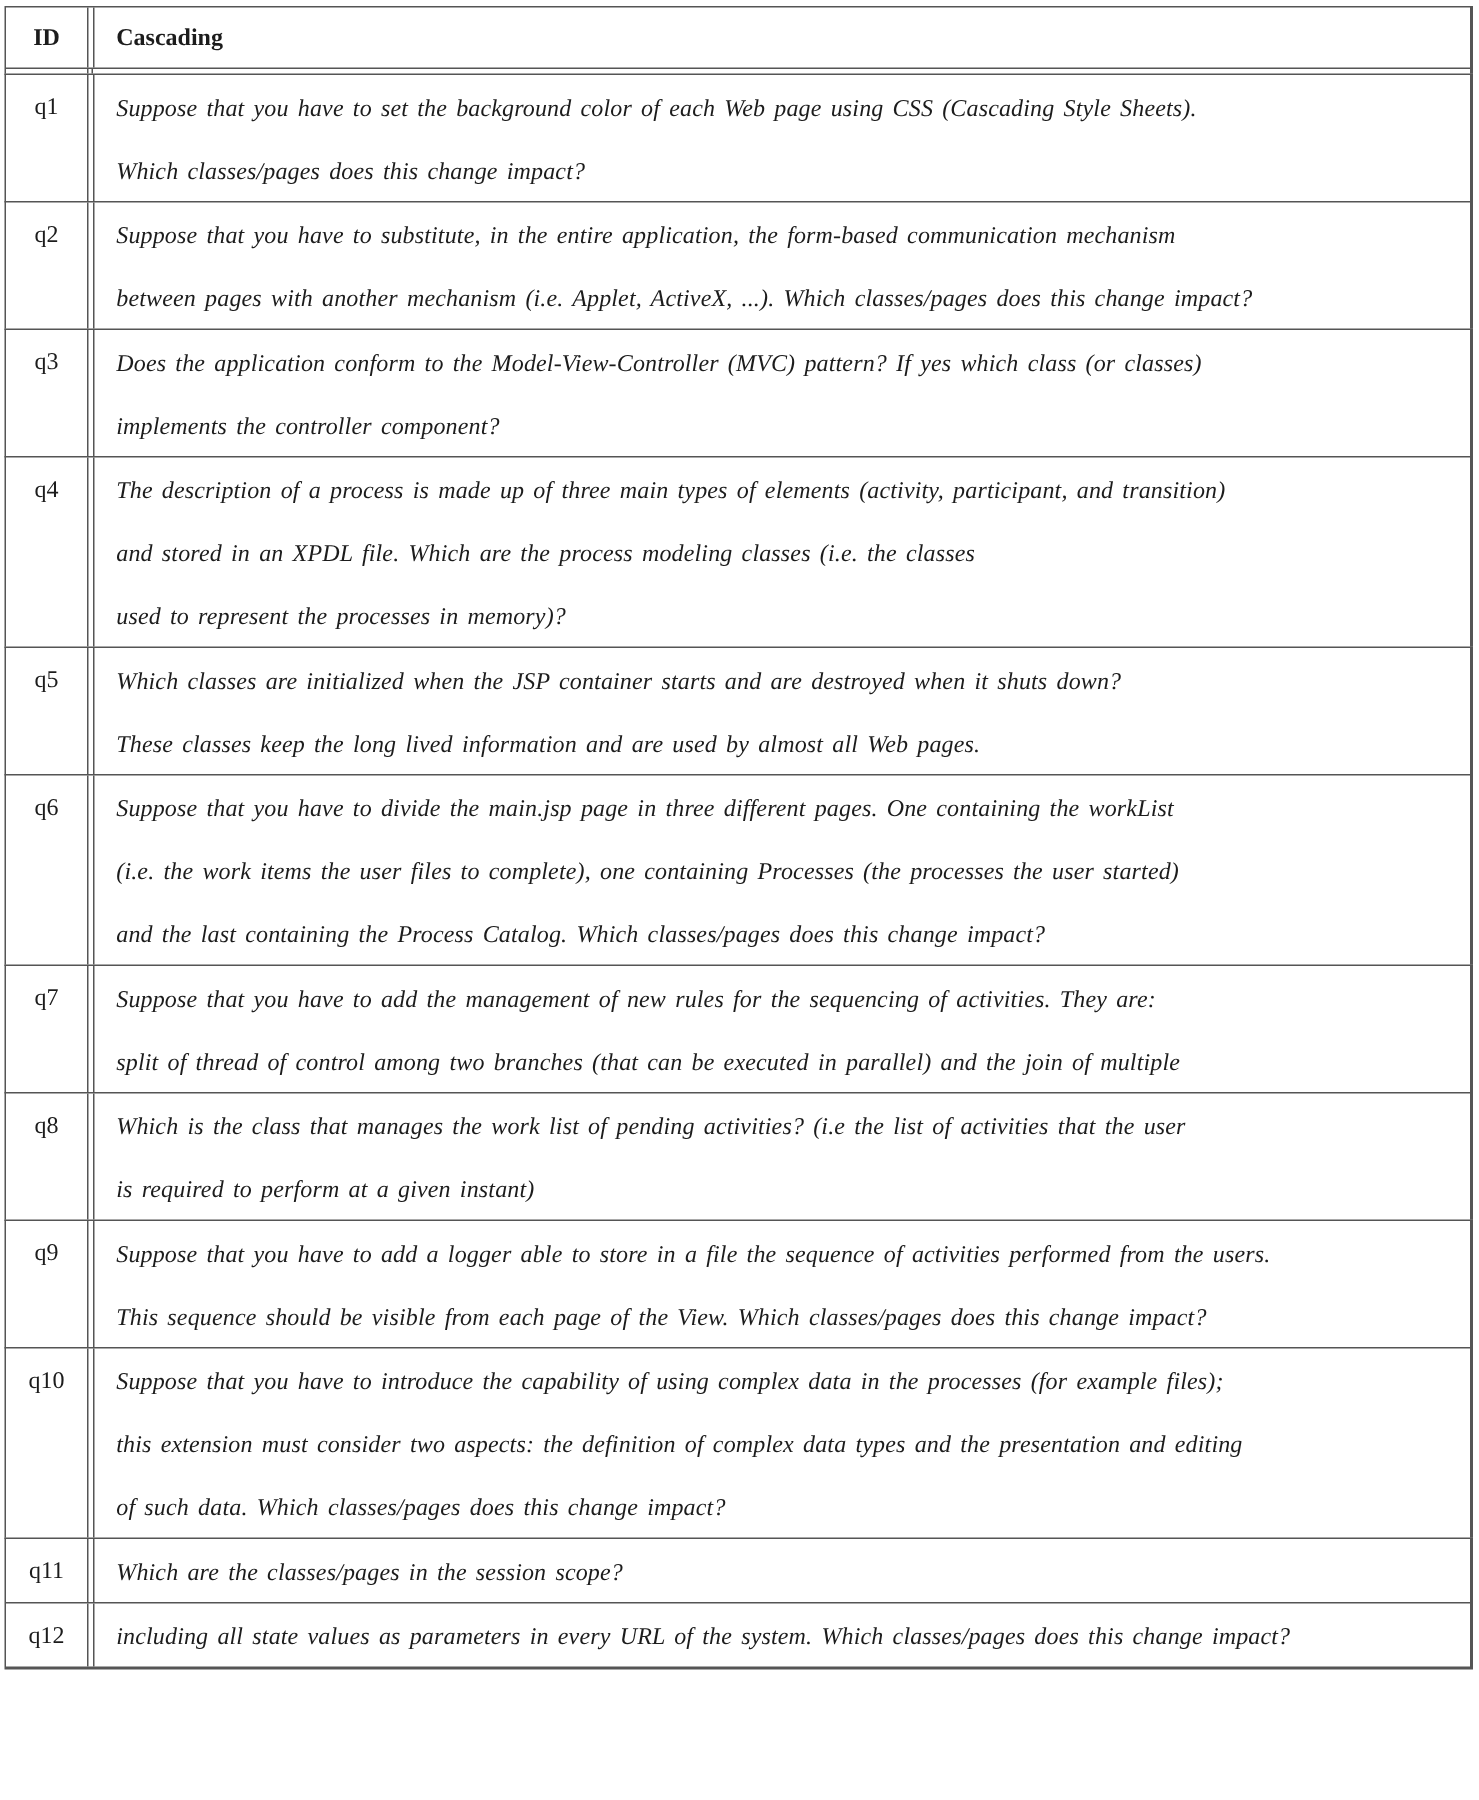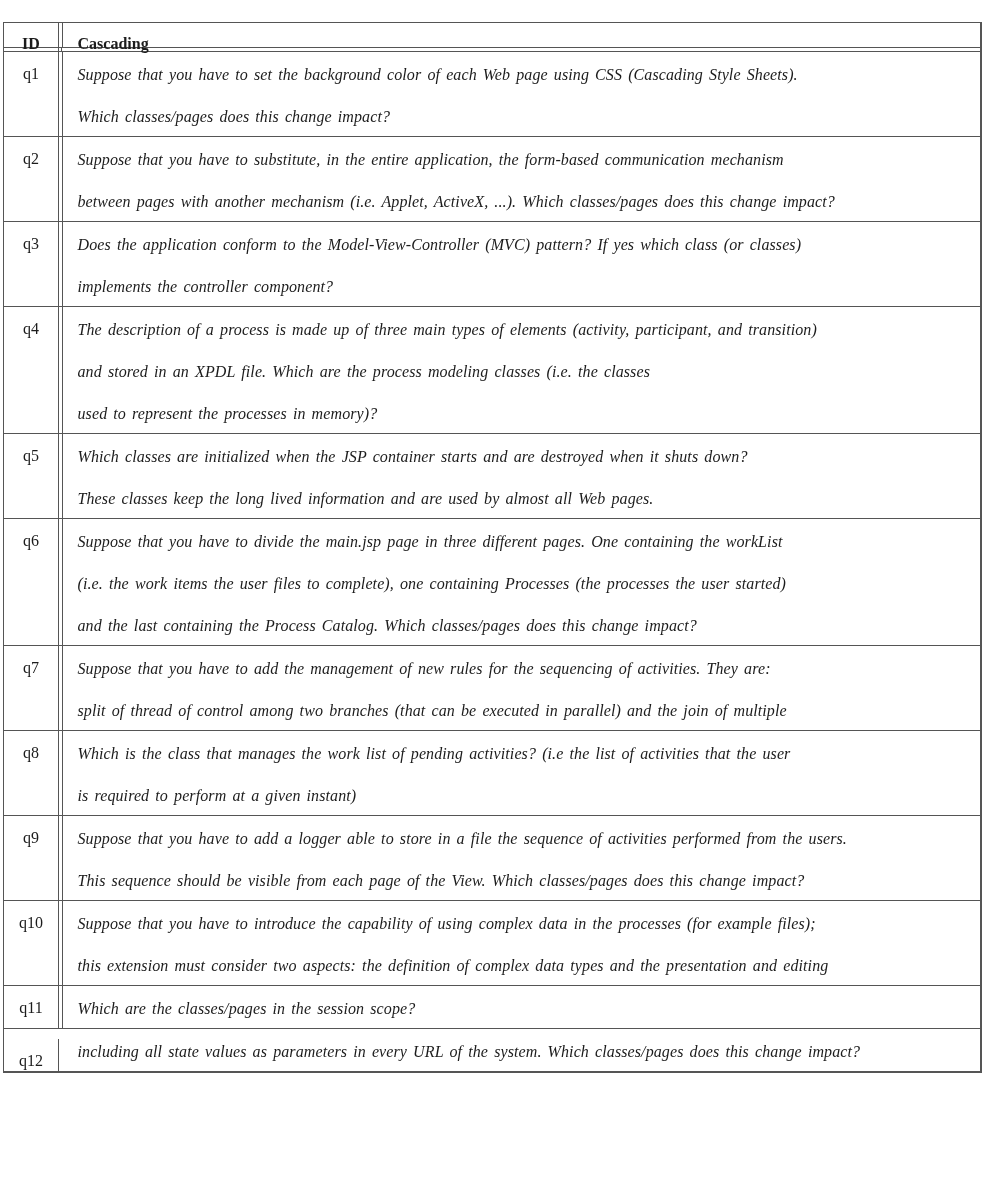--- a/index.html
+++ b/index.html
@@ -21,40 +21,38 @@
       top: 4px;
       width: 979px;
     }
     .row {
       display: flex;
       border-left: 1.5px solid #555;
       border-right: 2px solid #555;
       box-sizing: border-box;
     }
     .row.header {
-      height: 26px;
+      height: 42px;
       border-top: 1.5px solid #555;
       border-bottom: 1.5px solid #555;
-      margin-top: 18px;
     }
     .gap {
       height: 3px;
       border-left: 1.5px solid #555;
       border-right: 2px solid #555;
       display: flex;
       box-sizing: border-box;
     }
     .gap .c-id { border-right: 1.5px solid #555; }
     .gap .c-sep { border-right: 1.5px solid #555; width: 2px; }
     .row.body {
       border-top: 1.5px solid #555;
     }
     .row.body.last {
       border-bottom: 2px solid #555;
-      align-items: flex-end;
     }
     .c-id {
       width: 55px;
       box-sizing: border-box;
       border-right: 1.5px solid #555;
       text-align: center;
       font-size: 16px;
     }
     .c-sep {
       width: 2.5px;
@@ -175,20 +173,21 @@
           <div class="line">Suppose that you have to add a logger able to store in a file the sequence of activities performed from the users.</div>
           <div class="line">This sequence should be visible from each page of the View. Which classes/pages does this change impact?</div>
         </div>
   </div>
       <div class="row body">
     <div class="c-id">q10</div>
     <div class="c-sep"></div>
     <div class="c-q">
           <div class="line">Suppose that you have to introduce the capability of using complex data in the processes (for example files);</div>
           <div class="line">this extension must consider two aspects: the definition of complex data types and the presentation and editing</div>
+          <div class="line">of such data. Which classes/pages does this change impact?</div>
         </div>
   </div>
       <div class="row body">
     <div class="c-id">q11</div>
     <div class="c-sep"></div>
     <div class="c-q">
           <div class="line">Which are the classes/pages in the session scope?</div>
         </div>
   </div>
       <div class="row body last">

